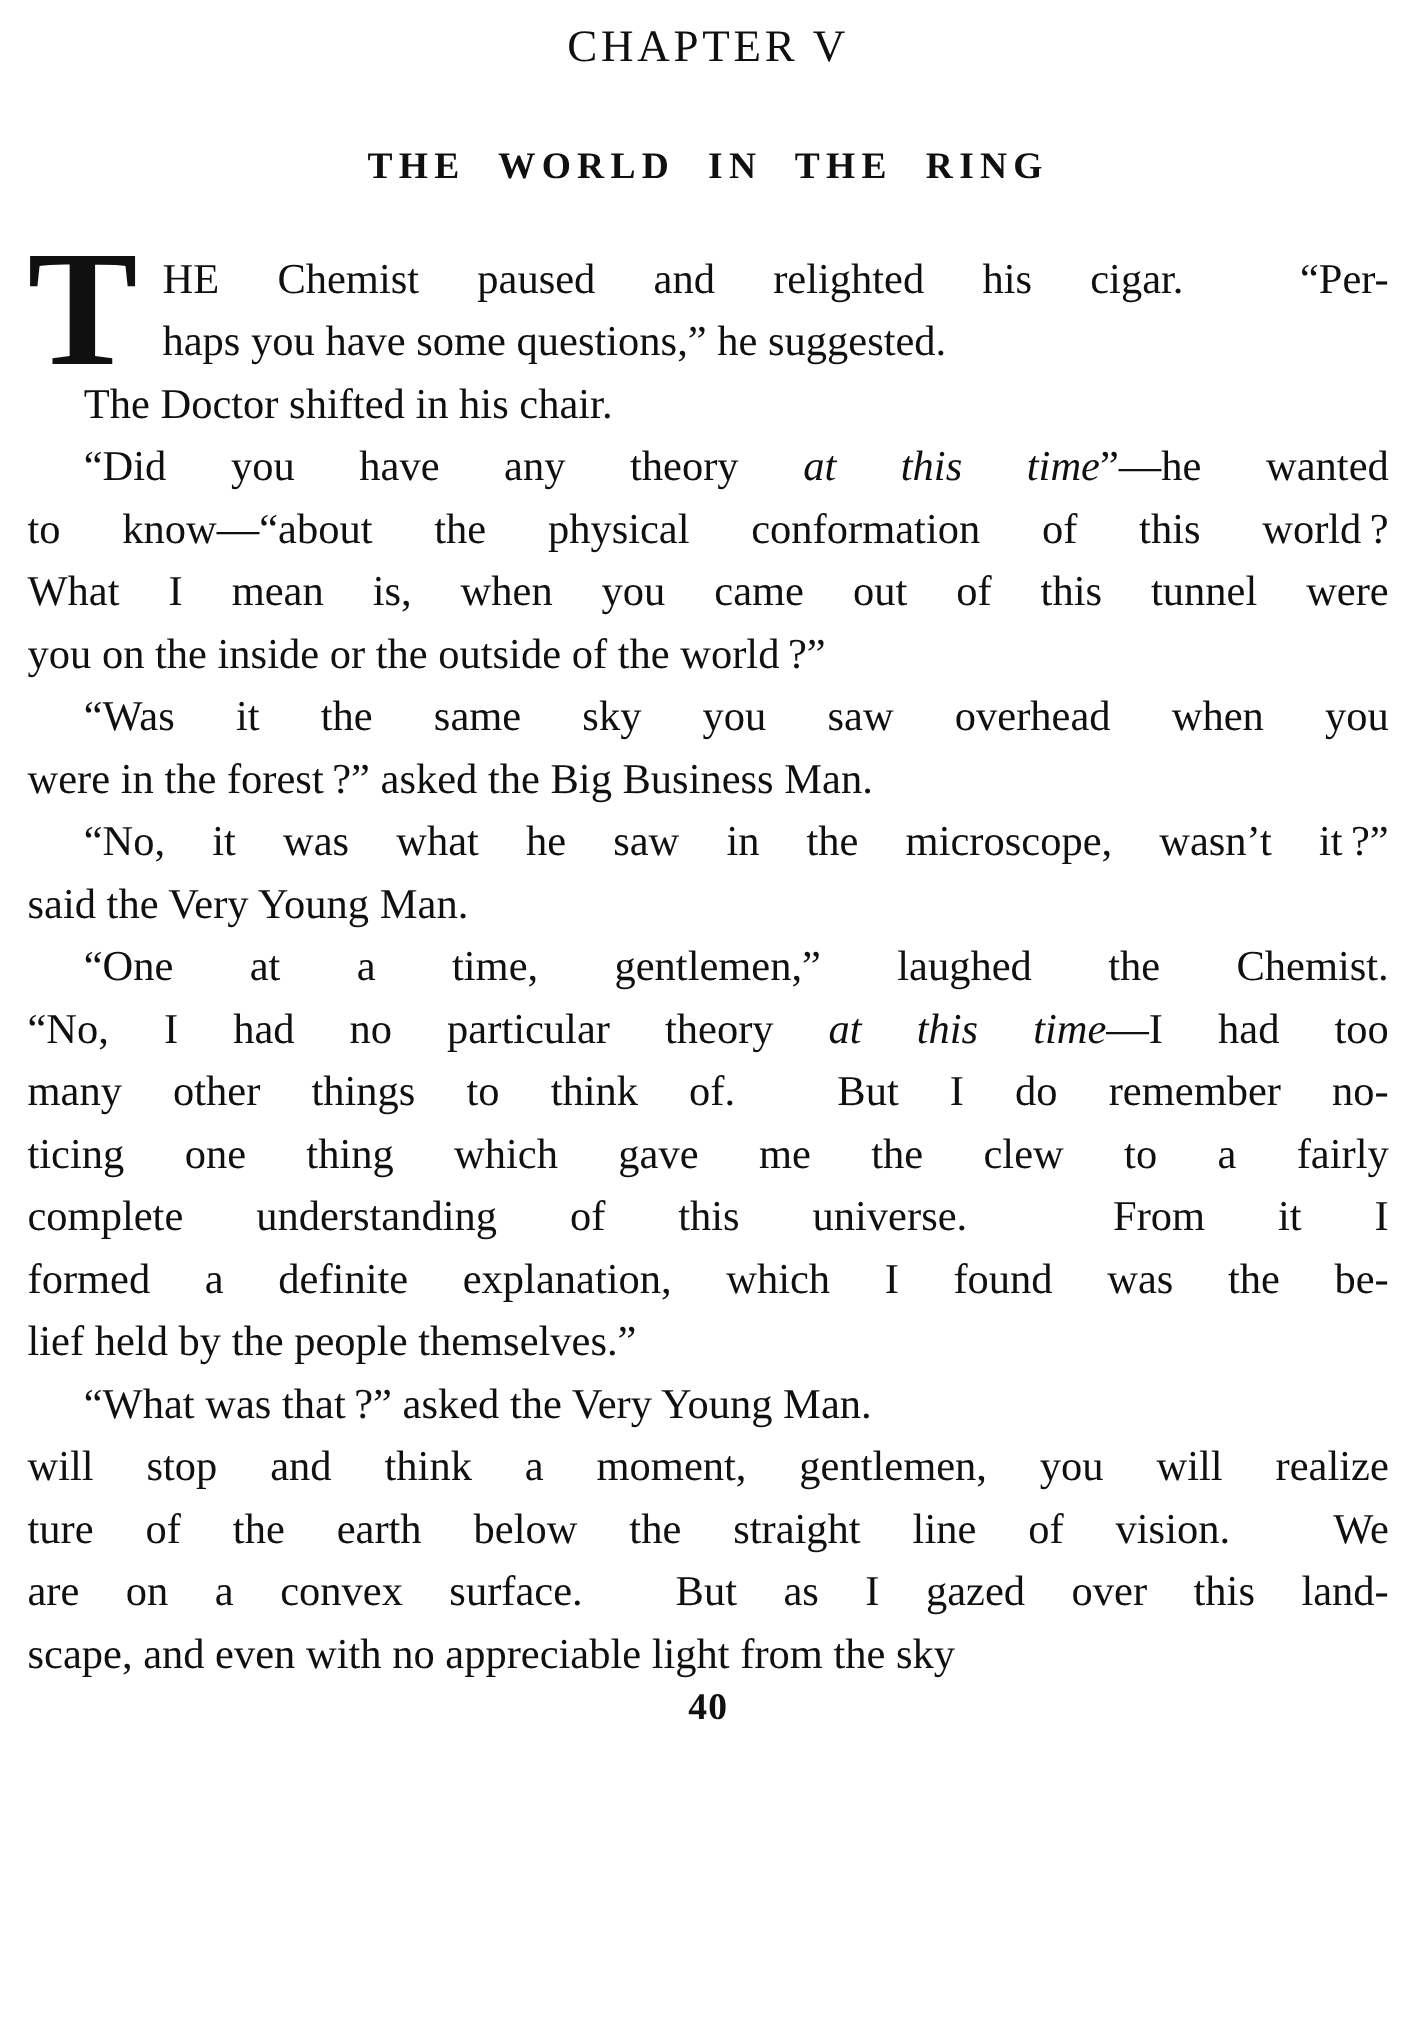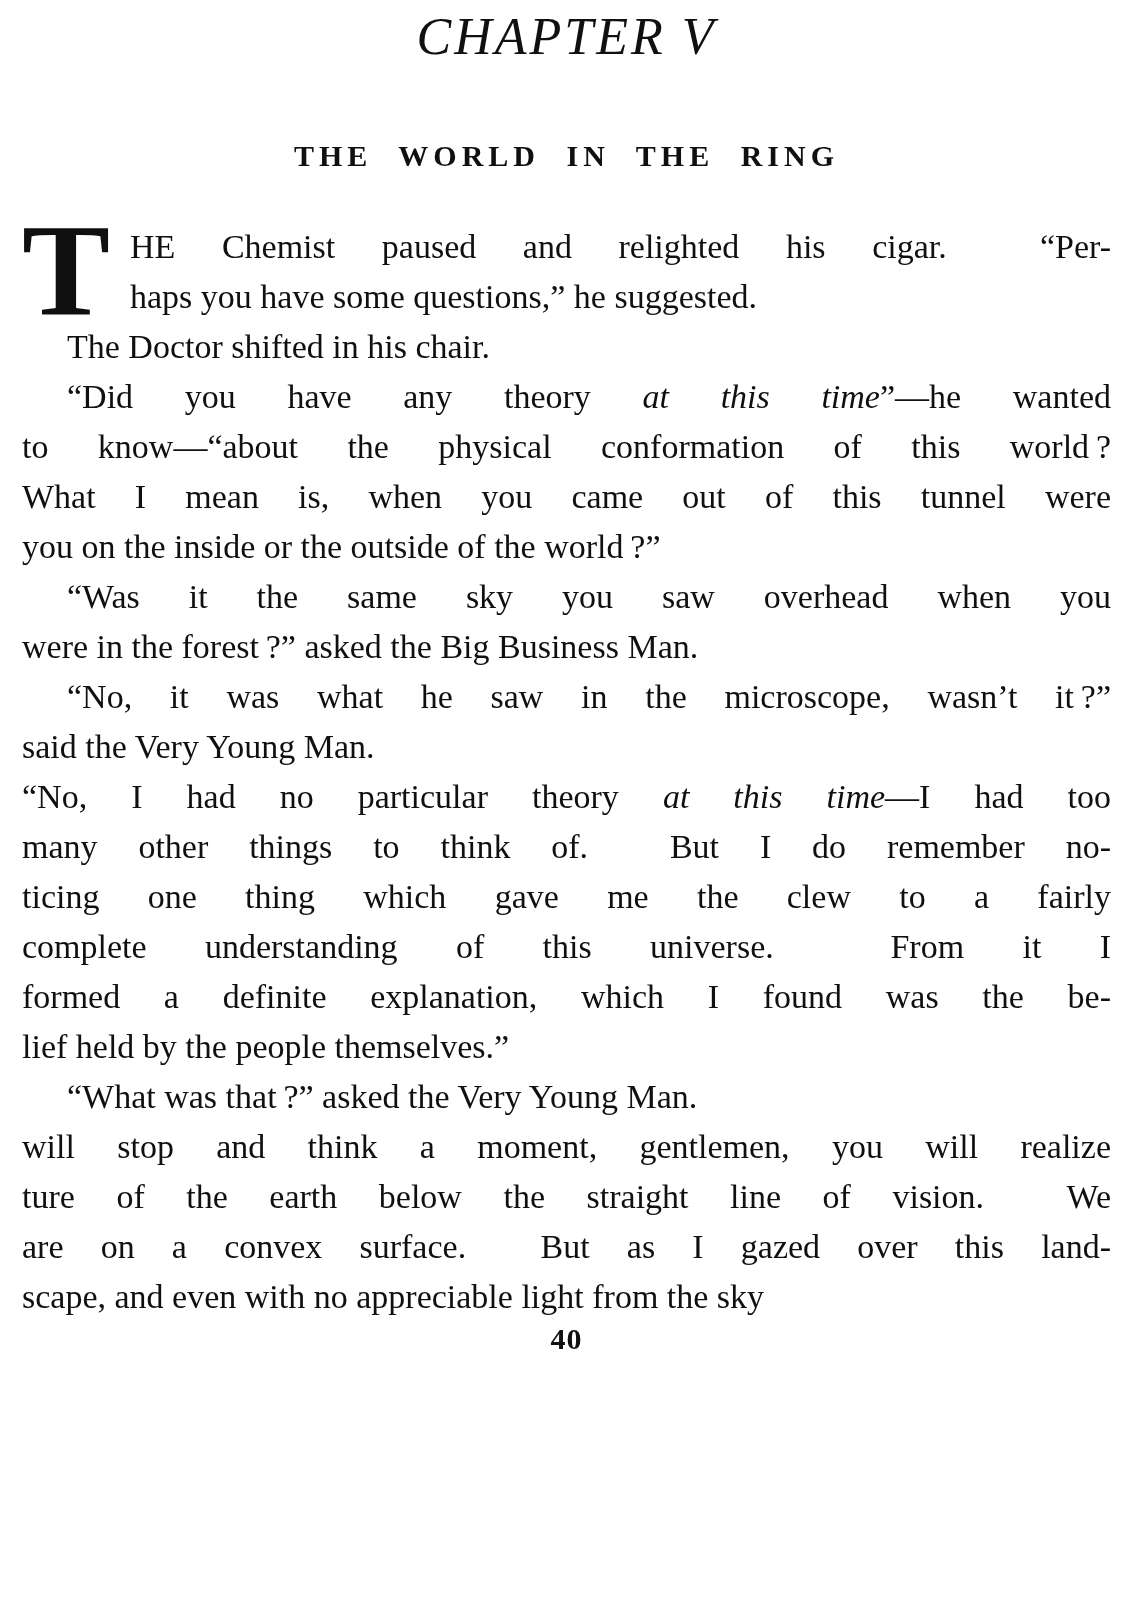--- a/index.html
+++ b/index.html
@@ -10,29 +10,28 @@
     color: #101010;
     overflow: hidden;
   }
   .page {
     box-sizing: border-box;
     width: 1135px; height: 1614px;
     padding: 14px 24px 0 22px;
   }
   .chapter-heading {
     text-align: center;
-    font-size: 52px;
+    font-size: 36px;
     line-height: 46px;
     letter-spacing: 3px;
     font-weight: 400;
-    font-style: italic;
   }
   .chapter-title {
     text-align: center;
-    margin-top: 80px;
+    margin-top: 57px;
     font-size: 30px;
     line-height: 32px;
     letter-spacing: 5px;
     word-spacing: 14px;
     font-weight: 700;
   }
   .body-text {
     margin-top: 50px;
     font-size: 34px;
   }
@@ -79,20 +78,21 @@
       <div class="line hang"><span>haps you have some questions,” he suggested.</span></div>
       <div class="line ind"><span>The Doctor shifted in his chair.</span></div>
       <div class="line j ind"><span>“Did you have any theory </span><em>at this time</em><span>”—he wanted</span></div>
       <div class="line j"><span>to know—“about the physical conformation of this world ?</span></div>
       <div class="line j"><span>What I mean is, when you came out of this tunnel were</span></div>
       <div class="line"><span>you on the inside or the outside of the world ?”</span></div>
       <div class="line j ind"><span>“Was it the same sky you saw overhead when you</span></div>
       <div class="line"><span>were in the forest ?” asked the Big Business Man.</span></div>
       <div class="line j ind"><span>“No, it was what he saw in the microscope, wasn’t it ?”</span></div>
       <div class="line"><span>said the Very Young Man.</span></div>
+      <div class="line j ind"><span>“One at a time, gentlemen,” laughed the Chemist.</span></div>
       <div class="line j"><span>“No, I had no particular theory </span><em>at this time</em><span>—I had too</span></div>
       <div class="line j"><span>many other things to think of.&nbsp; But I do remember no-</span></div>
       <div class="line j"><span>ticing one thing which gave me the clew to a fairly</span></div>
       <div class="line j"><span>complete understanding of this universe.&nbsp; From it I</span></div>
       <div class="line j"><span>formed a definite explanation, which I found was the be-</span></div>
       <div class="line"><span>lief held by the people themselves.”</span></div>
       <div class="line ind"><span>“What was that ?” asked the Very Young Man.</span></div>
       <div class="line j"><span>will stop and think a moment, gentlemen, you will realize</span></div>
       <div class="line j"><span>ture of the earth below the straight line of vision.&nbsp; We</span></div>
       <div class="line j"><span>are on a convex surface.&nbsp; But as I gazed over this land-</span></div>

